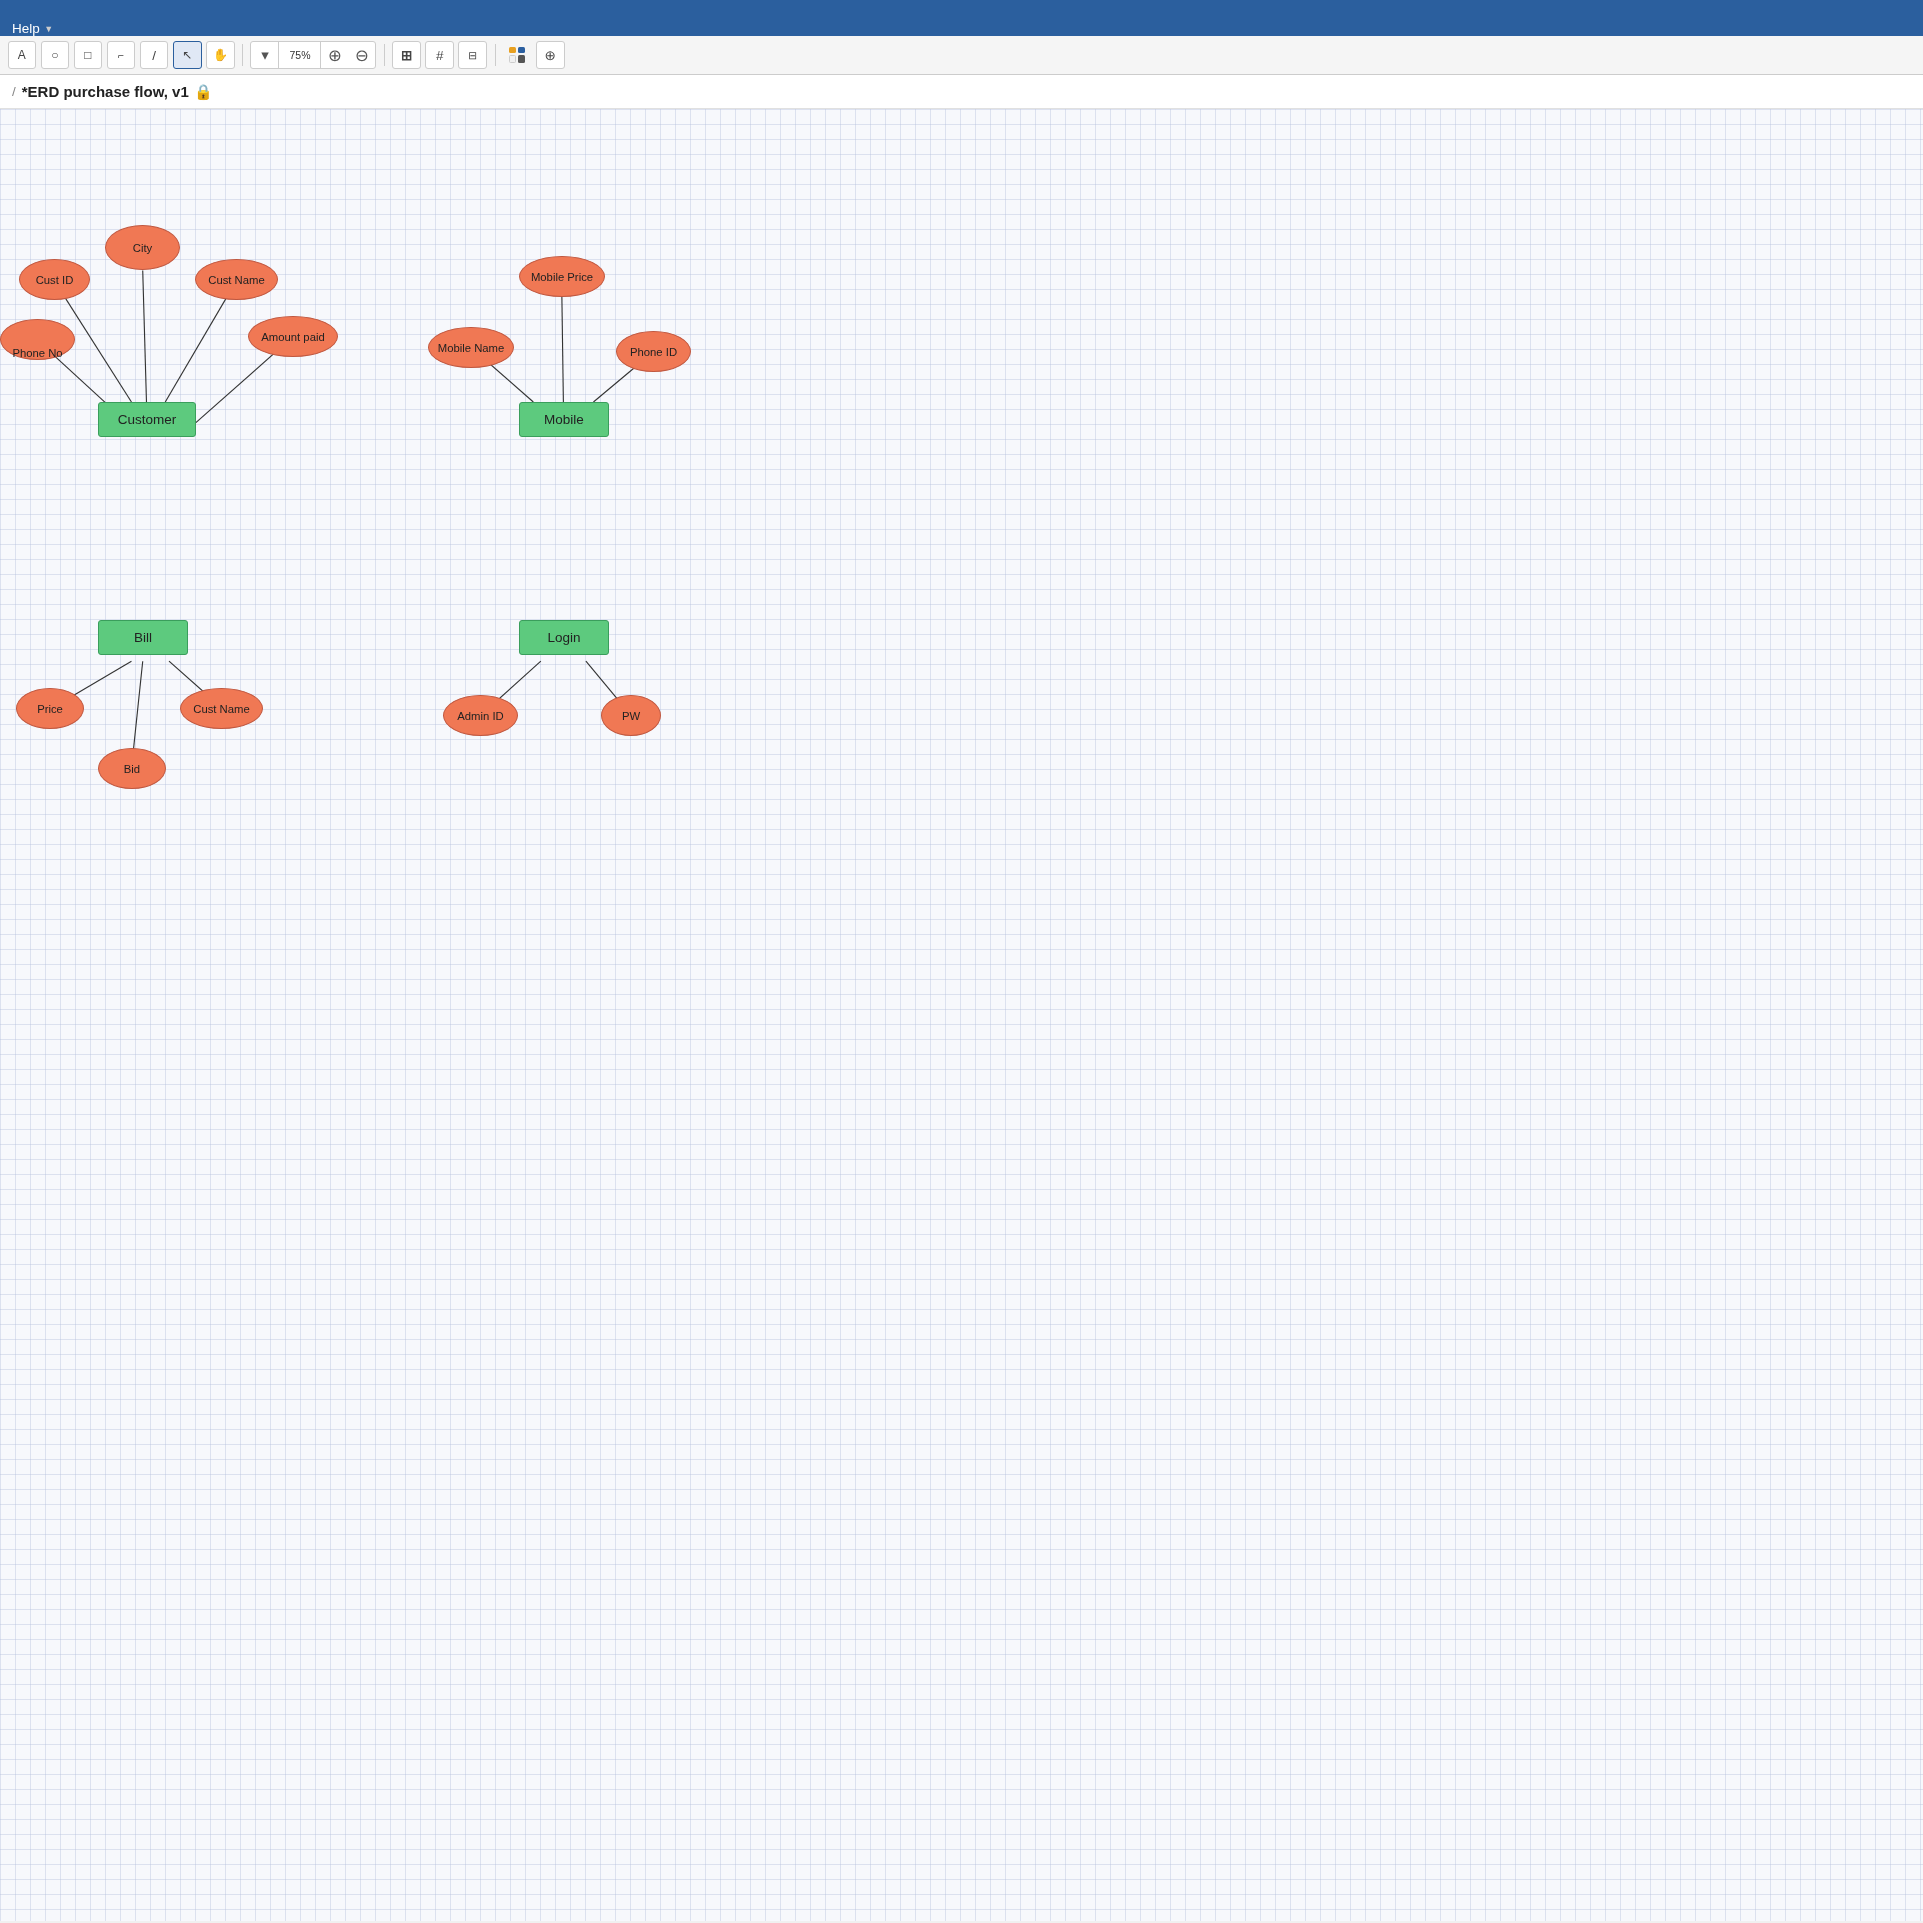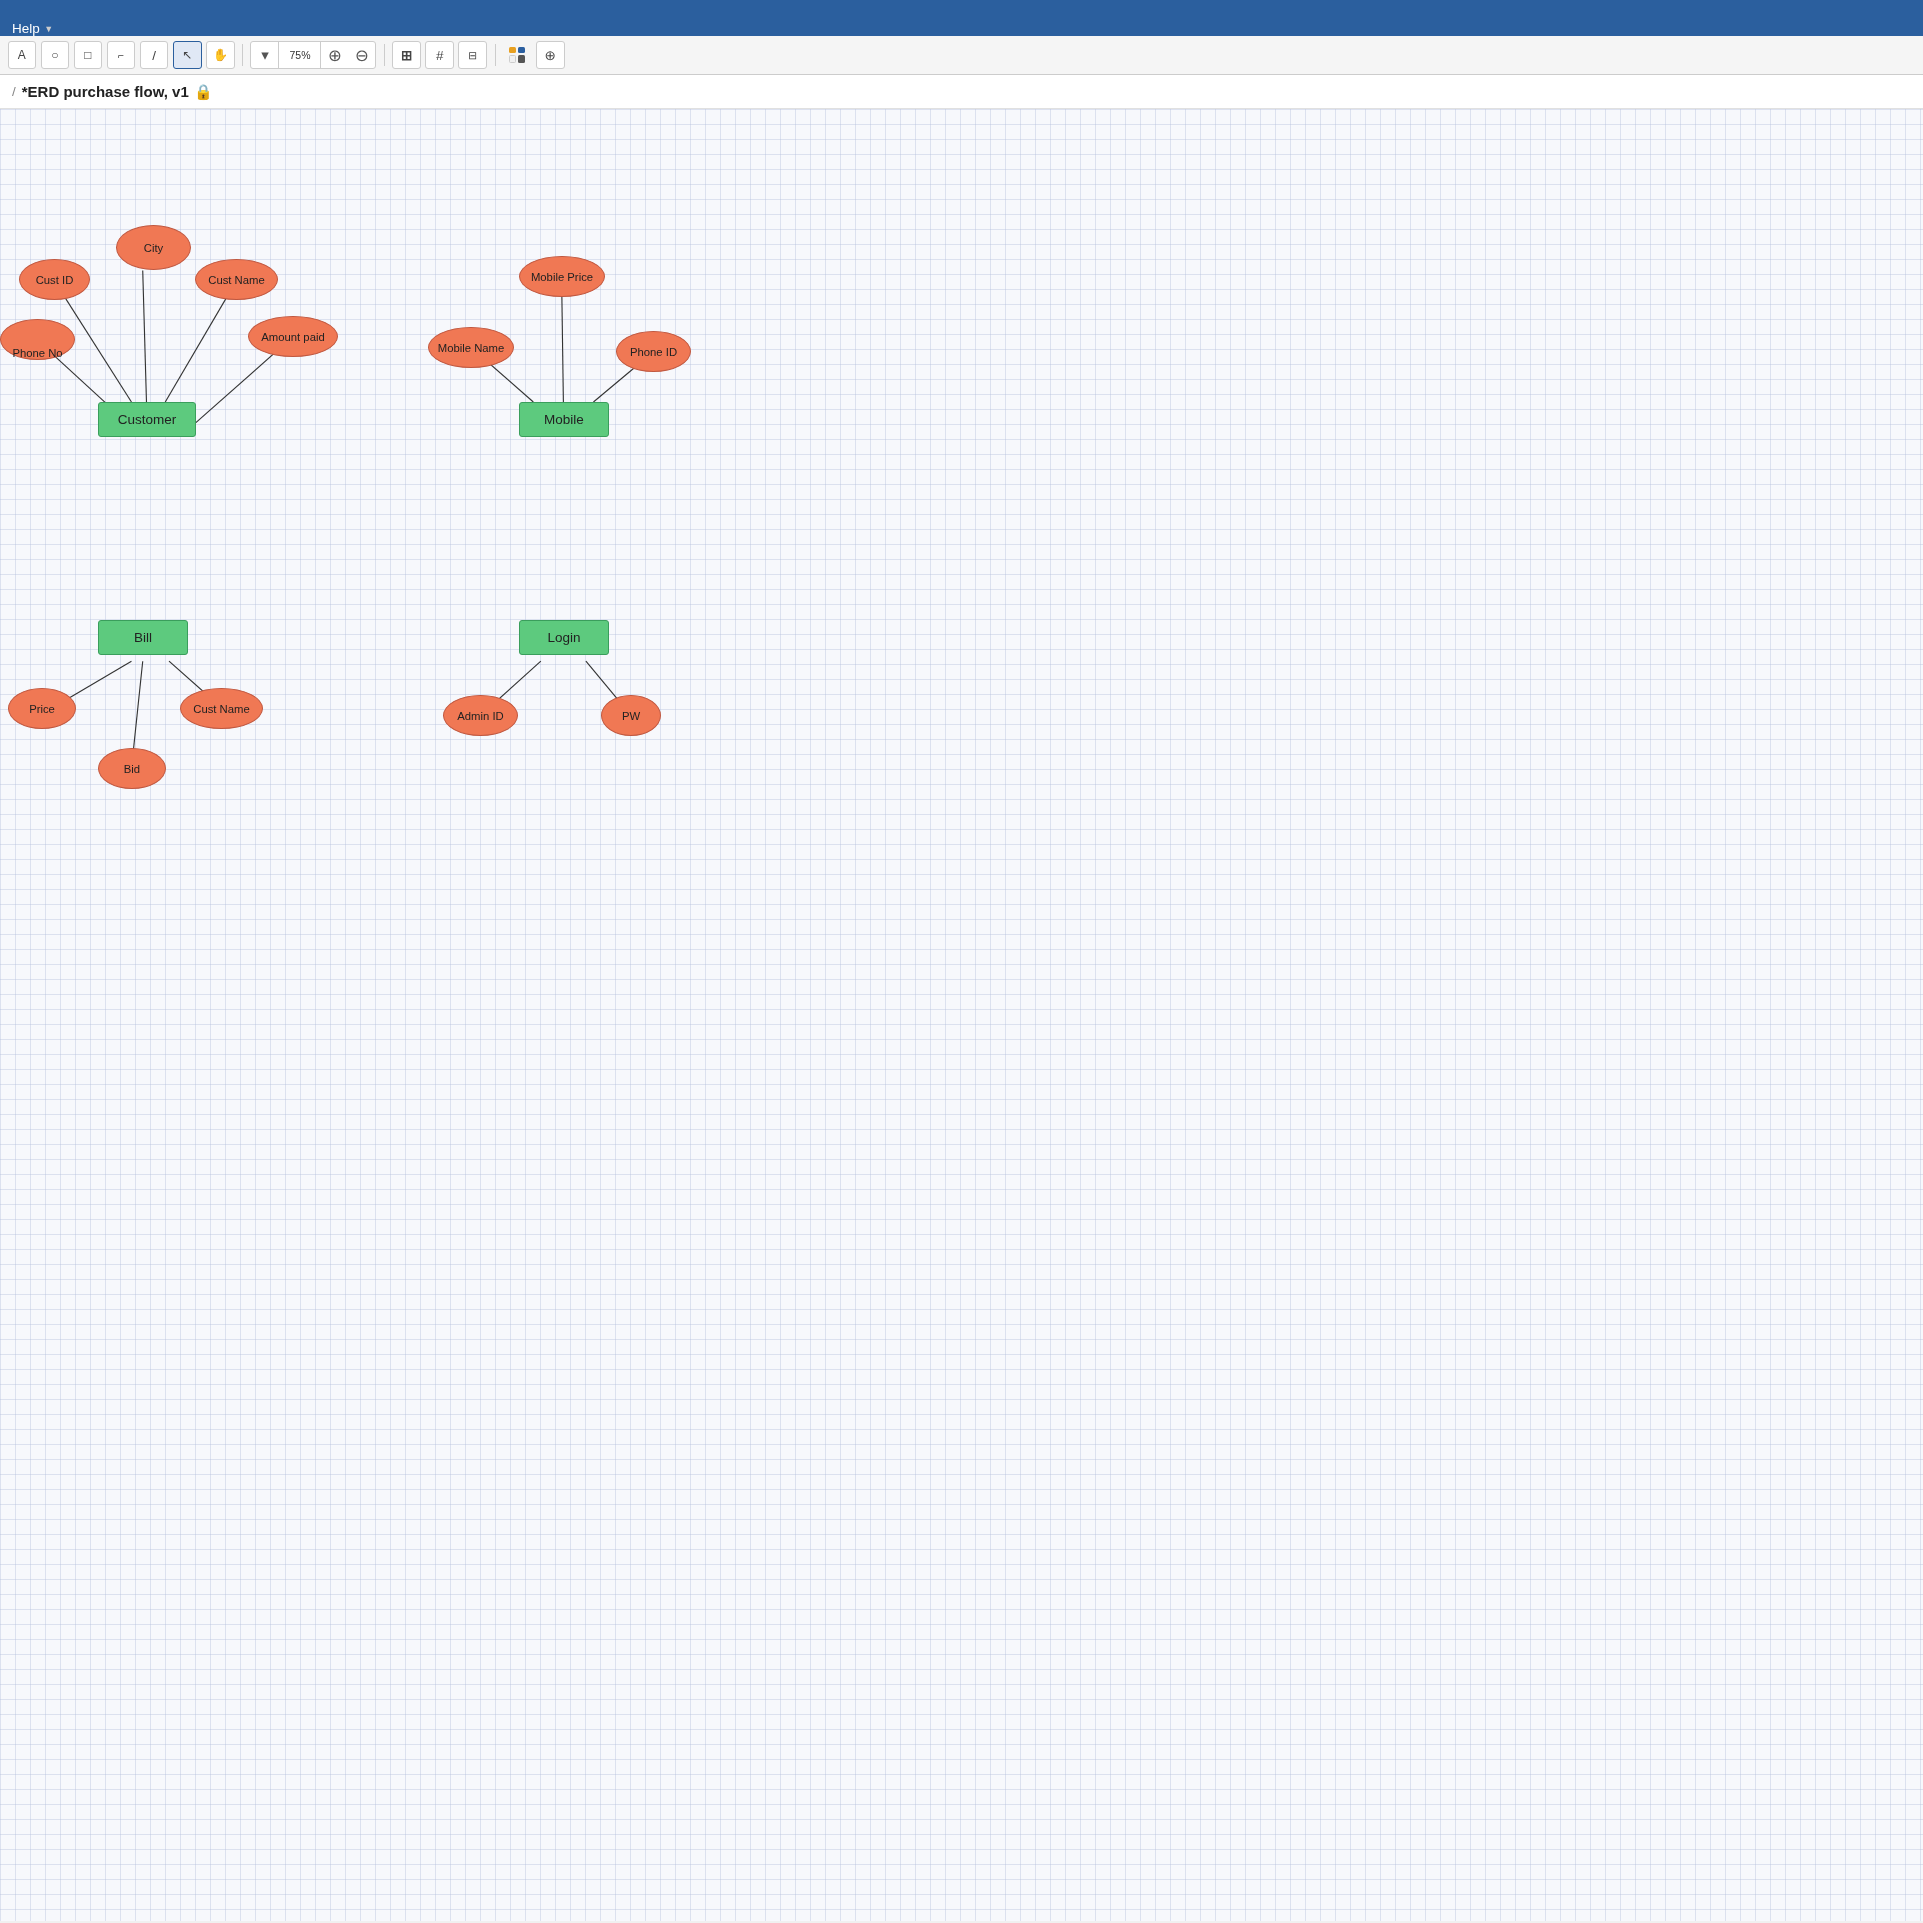--- a/index.html
+++ b/index.html
@@ -275,21 +275,21 @@
   </div>
 
   <div class="entity-box" style="left: 98px; top: 511px; width: 90px;">
     <span>Bill</span>
   </div>
 
   <div class="entity-box" style="left: 519px; top: 511px; width: 90px;">
     <span>Login</span>
   </div>
 
-  <div class="attr-ellipse" style="left: 116px; top: 116px; width: 75px; height: 45px;">
+  <div class="attr-ellipse" style="left: 105px; top: 116px; width: 75px; height: 45px;">
     <span>City</span>
   </div>
 
   <div class="attr-ellipse" style="left: 19px; top: 150px; width: 71px; height: 41px;">
     <span>Cust ID</span>
   </div>
 
   <div class="attr-ellipse" style="left: 0px; top: 210px; width: 75px; height: 41px; align-items: flex-end;">
     <span>Phone No</span>
   </div>
@@ -307,21 +307,21 @@
   </div>
 
   <div class="attr-ellipse" style="left: 428px; top: 218px; width: 86px; height: 41px;">
     <span>Mobile Name</span>
   </div>
 
   <div class="attr-ellipse" style="left: 616px; top: 222px; width: 75px; height: 41px;">
     <span>Phone ID</span>
   </div>
 
-  <div class="attr-ellipse" style="left: 8px; top: 579px; width: 68px; height: 41px;">
+  <div class="attr-ellipse" style="left: 16px; top: 579px; width: 68px; height: 41px;">
     <span>Price</span>
   </div>
 
   <div class="attr-ellipse" style="left: 98px; top: 639px; width: 68px; height: 41px;">
     <span>Bid</span>
   </div>
 
   <div class="attr-ellipse" style="left: 180px; top: 579px; width: 83px; height: 41px;">
     <span>Cust Name</span>
   </div>

